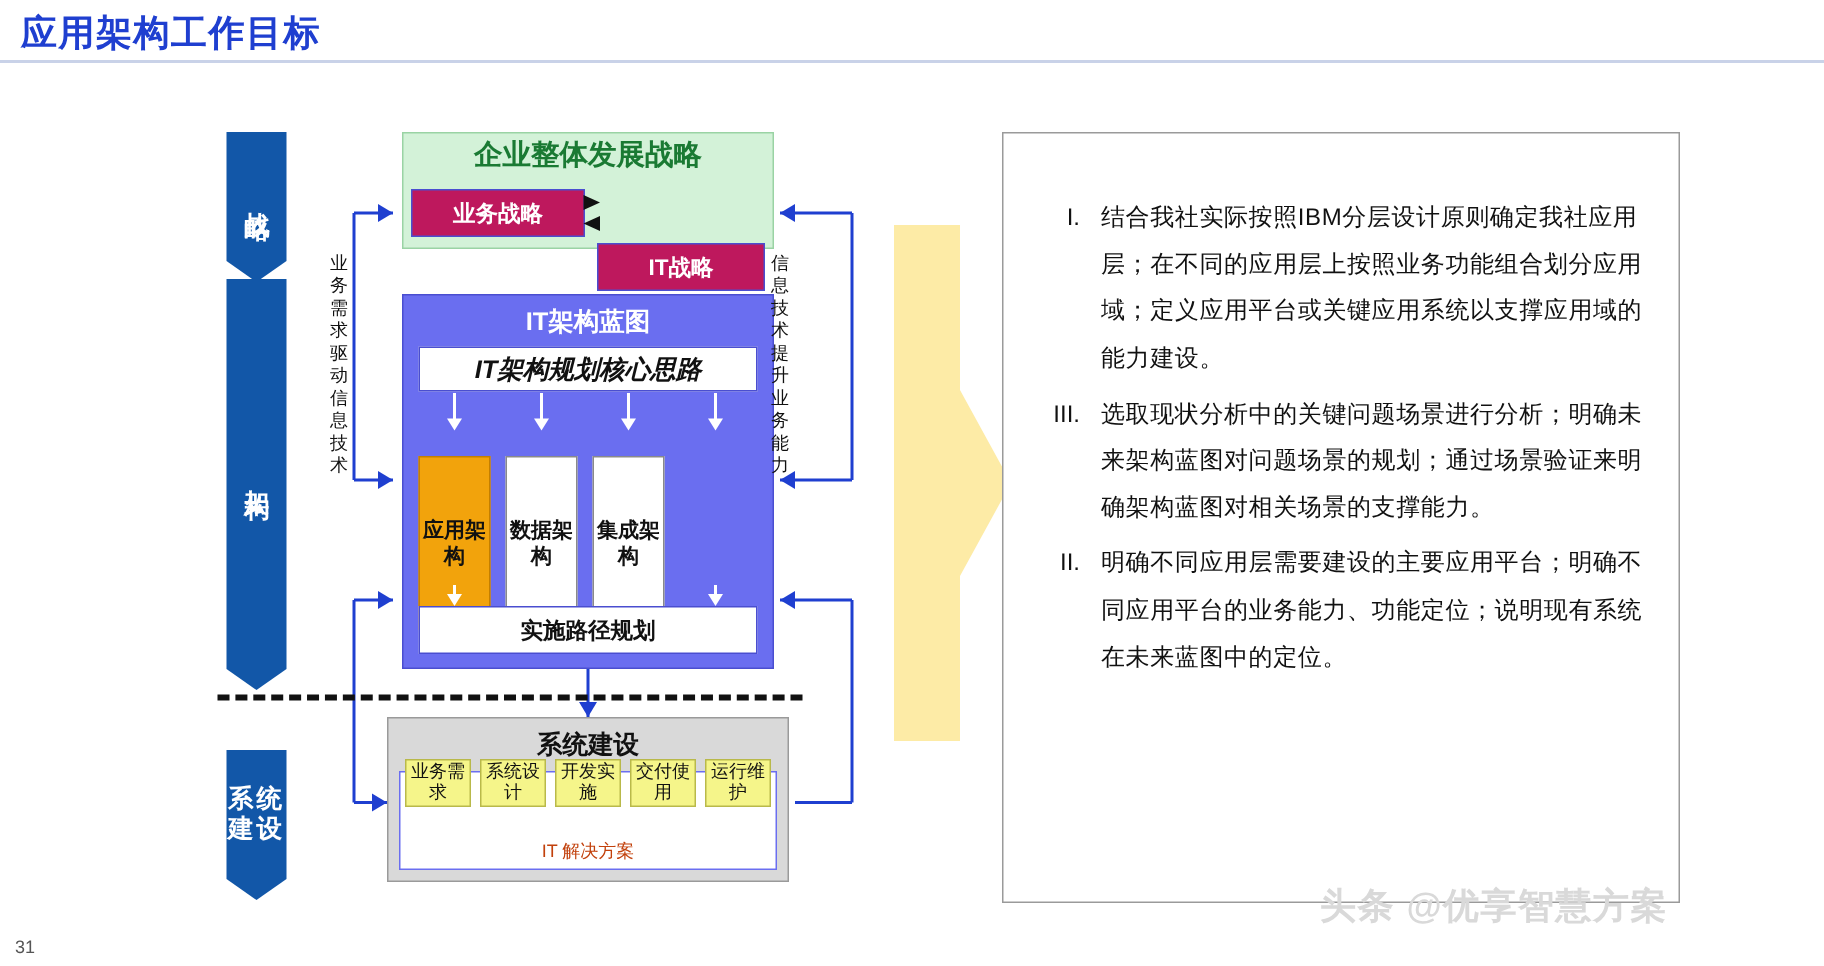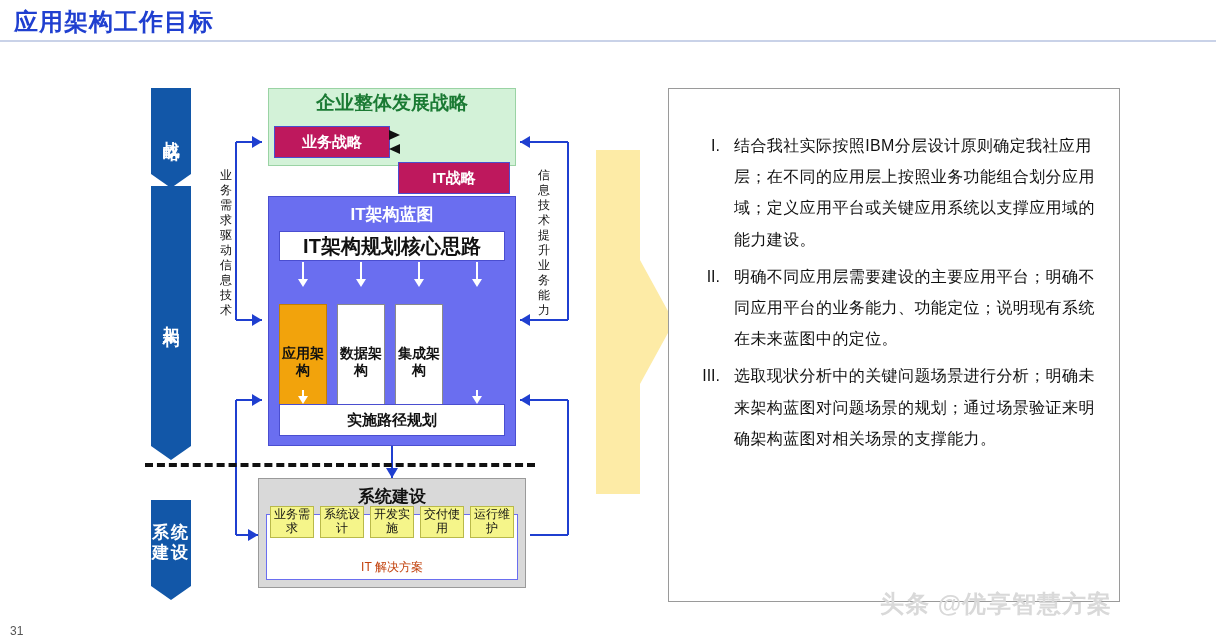--- a/index.html
+++ b/index.html
@@ -145,26 +145,27 @@
     font-weight: bold;
     color: #ffffff;
   }
   #arch-core {
     position: absolute;
     left: 279px; top: 231px;
     width: 226px; height: 30px;
     background: #ffffff;
     border: 1px solid #4a4ed0;
     box-sizing: border-box;
-    font-size: 20px;
-    font-weight: bold;
-    color: #111;
-    display: flex;
-    align-items: center;
-    justify-content: center;
+    font-size: 17px;
+    font-weight: bold;
+    color: #111;
+    display: flex;
+    align-items: center;
+    justify-content: center;
+    font-style: italic;
   }
   .arch-col {
     position: absolute;
     top: 304px;
     width: 48px; height: 116px;
     border: 1px solid #8a8a8a;
     box-sizing: border-box;
     font-size: 14px;
     font-weight: bold;
     color: #111;
@@ -275,21 +276,21 @@
   
   .side-label {
     position: absolute;
     font-size: 12px;
     color: #111;
     line-height: 1.25;
     text-align: center;
     width: 16px;
   }
   #side-left-label { left: 218px; top: 168px; }
-  #side-right-label { left: 536px; top: 168px; }
+  #side-right-label { left: 512px; top: 168px; }
 
   
   #connectors {
     position: absolute;
     left: 0; top: 0;
     width: 1216px; height: 644px;
     pointer-events: none;
   }
 
   
@@ -456,25 +457,25 @@
     <polygon points="0,0 44,0 44,110 78,172 44,234 44,344 0,344" fill="url(#g1)" opacity="0"></polygon>
   </svg>
 
   <div id="text-panel"></div>
   <div id="text-list">
     <div class="text-item">
       <div class="text-num">I.</div>
       <div class="text-body">结合我社实际按照IBM分层设计原则确定我社应用层；在不同的应用层上按照业务功能组合划分应用域；定义应用平台或关键应用系统以支撑应用域的能力建设。</div>
     </div>
     <div class="text-item">
+      <div class="text-num">III.</div>
+      <div class="text-body">选取现状分析中的关键问题场景进行分析；明确未来架构蓝图对问题场景的规划；通过场景验证来明确架构蓝图对相关场景的支撑能力。</div>
+    </div>
+    <div class="text-item">
       <div class="text-num">II.</div>
       <div class="text-body">明确不同应用层需要建设的主要应用平台；明确不同应用平台的业务能力、功能定位；说明现有系统在未来蓝图中的定位。</div>
     </div>
-    <div class="text-item">
-      <div class="text-num">III.</div>
-      <div class="text-body">选取现状分析中的关键问题场景进行分析；明确未来架构蓝图对问题场景的规划；通过场景验证来明确架构蓝图对相关场景的支撑能力。</div>
-    </div>
   </div>
 
   <div id="watermark">头条 @优享智慧方案</div>
   <div id="page-number">31</div>
 
 </div>
 
 </body></html>

